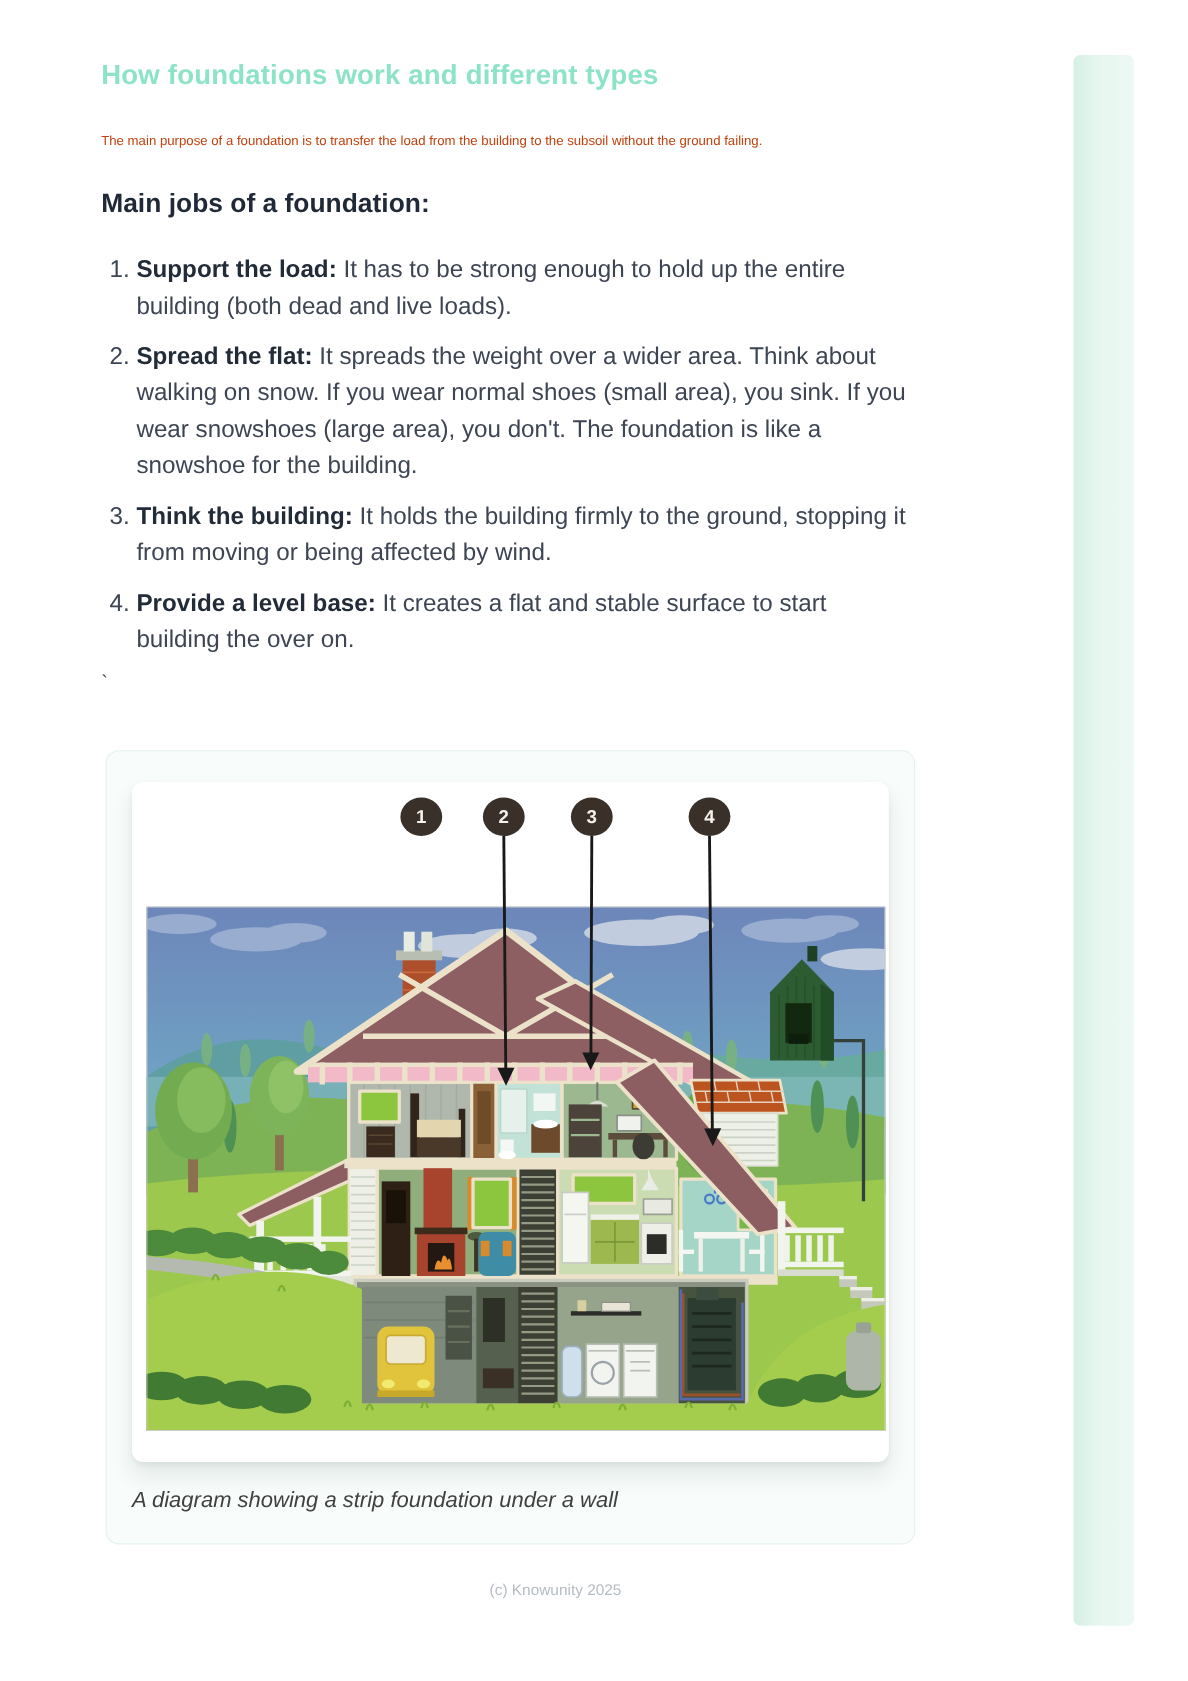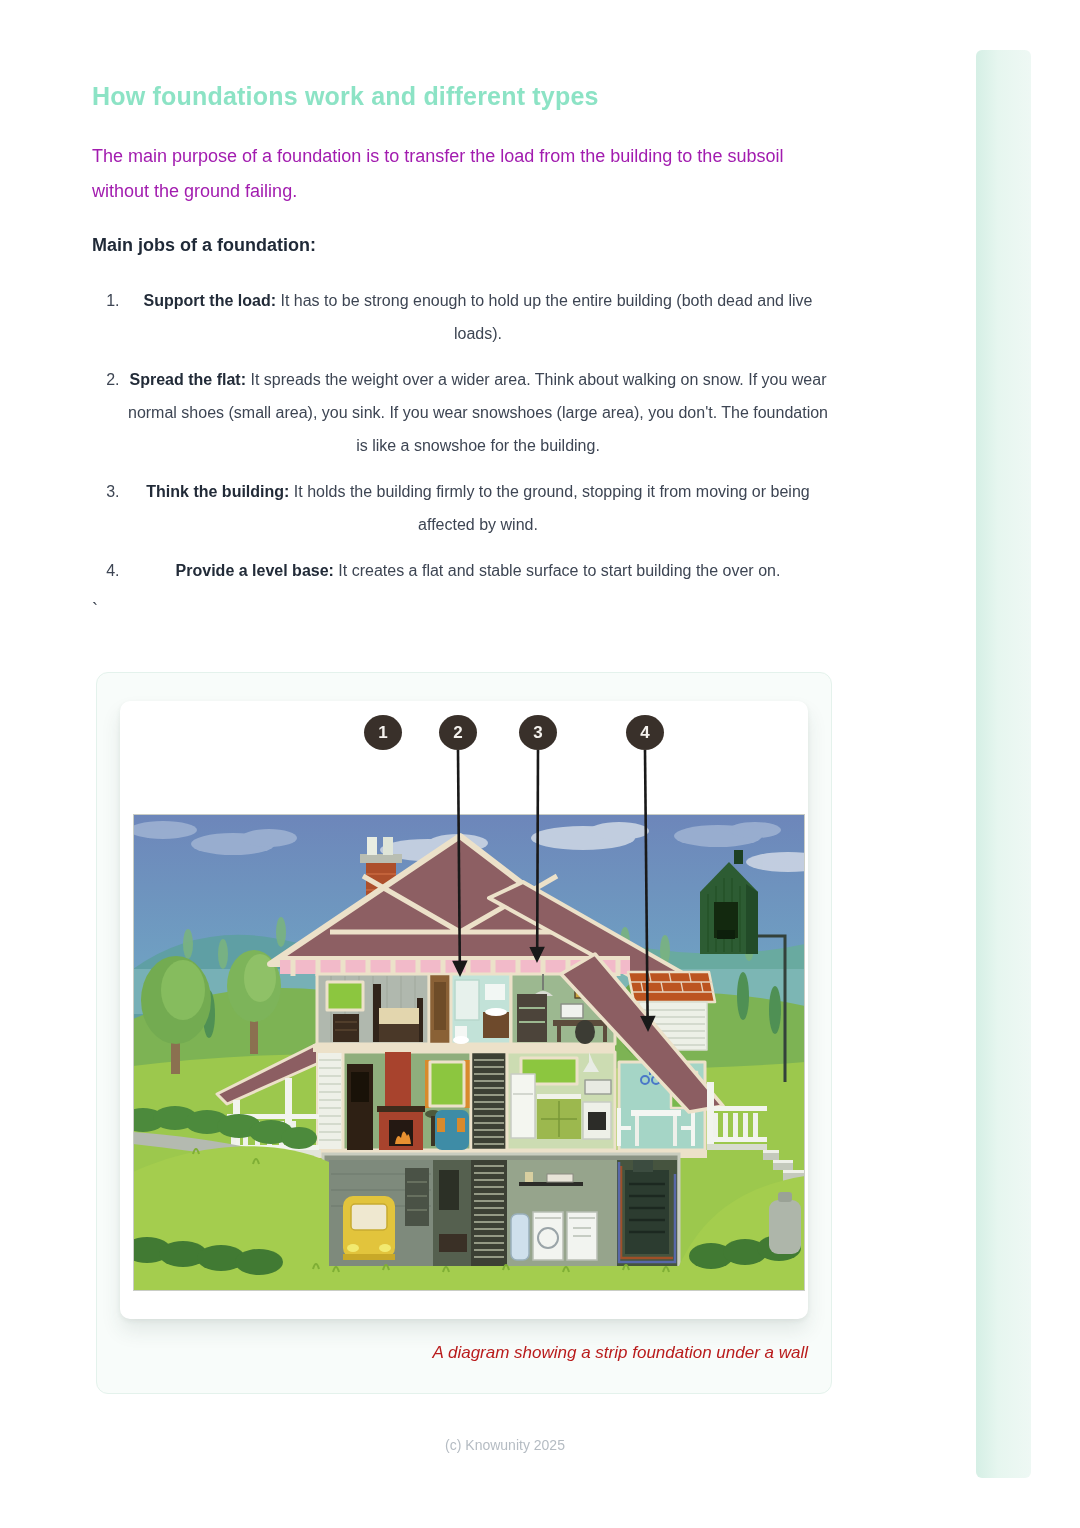--- a/index.html
+++ b/index.html
@@ -6,29 +6,29 @@
   html,body { background:#ffffff; }
   body {
     position:relative; width:1080px; height:1528px; overflow:hidden;
     font-family:"Liberation Sans", sans-serif; color:#3d4553;
   }
   .accent-bar {
     position:absolute; left:976px; top:50px; width:55px; height:1428px;
     background:linear-gradient(to right,#d5efe5 0%,#e6f6ef 40%,#eef8f4 100%);
     border-radius:6px; z-index:0;
   }
-  .content { position:absolute; left:92px; top:0; width:740px; z-index:1;margin-top:28px; }
+  .content { position:absolute; left:92px; top:0; width:740px; z-index:1; }
   .page-title {
     margin-top:54px; font-size:25px; font-weight:bold; color:#8ce3c5; letter-spacing:.2px;
   }
-  .intro { margin-top:28px; font-size:18px; line-height:35px; color:#a21caf; }
-  .list-title { margin-top:26px; font-size:18px; font-weight:bold; color:#1f2937; }
+  .intro { margin-top:28px; font-size:12px; line-height:35px; color:#c2410c; }
+  .list-title { margin-top:26px; font-size:24px; font-weight:bold; color:#1f2937; }
   ol.jobs { margin-top:28px; padding-left:32px; }
   ol.jobs li {
-    font-size:16px; line-height:33px; margin-bottom:13px; color:#3d4553;text-align:center;
+    font-size:22px; line-height:33px; margin-bottom:13px; color:#3d4553;
   }
   ol.jobs li b { color:#222b38; }
   .stray { margin-top:12px; font-size:18px; height:24px; color:#3d4553; }
   .figure-card {
     margin:48px 0 0 4px; width:736px; height:722px;
     background:#f8fcfa; border:1px solid #e4f2ec; border-radius:12px;
     padding:28px 23px 0 23px;
   }
   .polaroid {
     position:relative; width:688px; height:618px; background:#ffffff;
@@ -38,22 +38,22 @@
   .badge {
     position:absolute; top:14px; width:38px; height:35px; border-radius:50%;
     background:#39302a; color:#f5f2ee; font-weight:bold; font-size:17px;
     display:flex; align-items:center; justify-content:center; z-index:4;
   }
   .badge-1 { left:244px; } .badge-2 { left:319px; }
   .badge-3 { left:399px; } .badge-4 { left:506px; }
   .arrows { position:absolute; left:0; top:0; z-index:3; pointer-events:none; }
   .scene { position:absolute; left:13px; top:113px; z-index:1; }
   .caption {
-    margin-top:24px; text-align:right; font-style:italic;
-    font-size:17px; color:#b91c1c;
+    margin-top:24px; text-align:left; font-style:italic;
+    font-size:20px; color:#404040;
   }
   .copyright {
     position:absolute; top:1437px; left:0; width:1010px; text-align:center;
     font-size:14px; color:#b5bcc3; z-index:2;
   }
 </style>
 </head>
 <body>
 
 <div class="accent-bar"></div>

